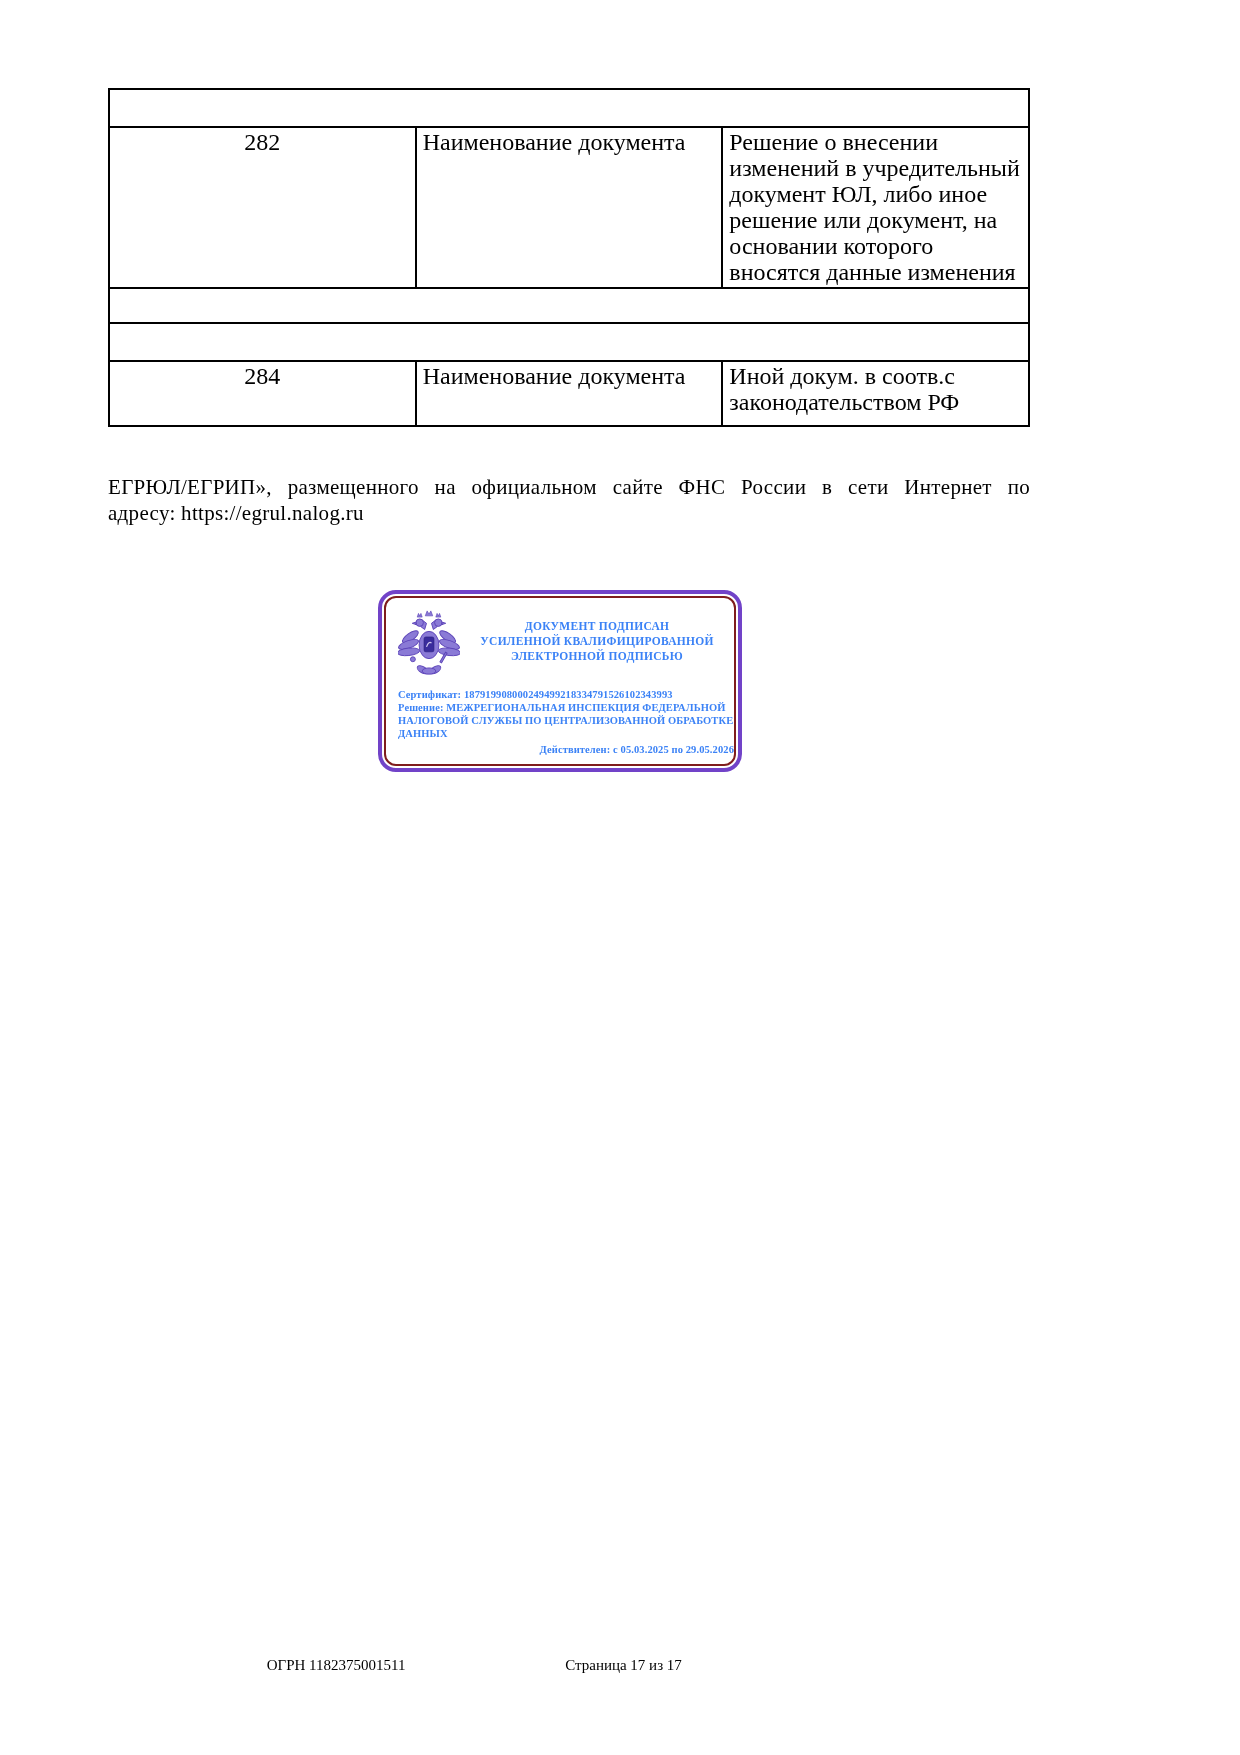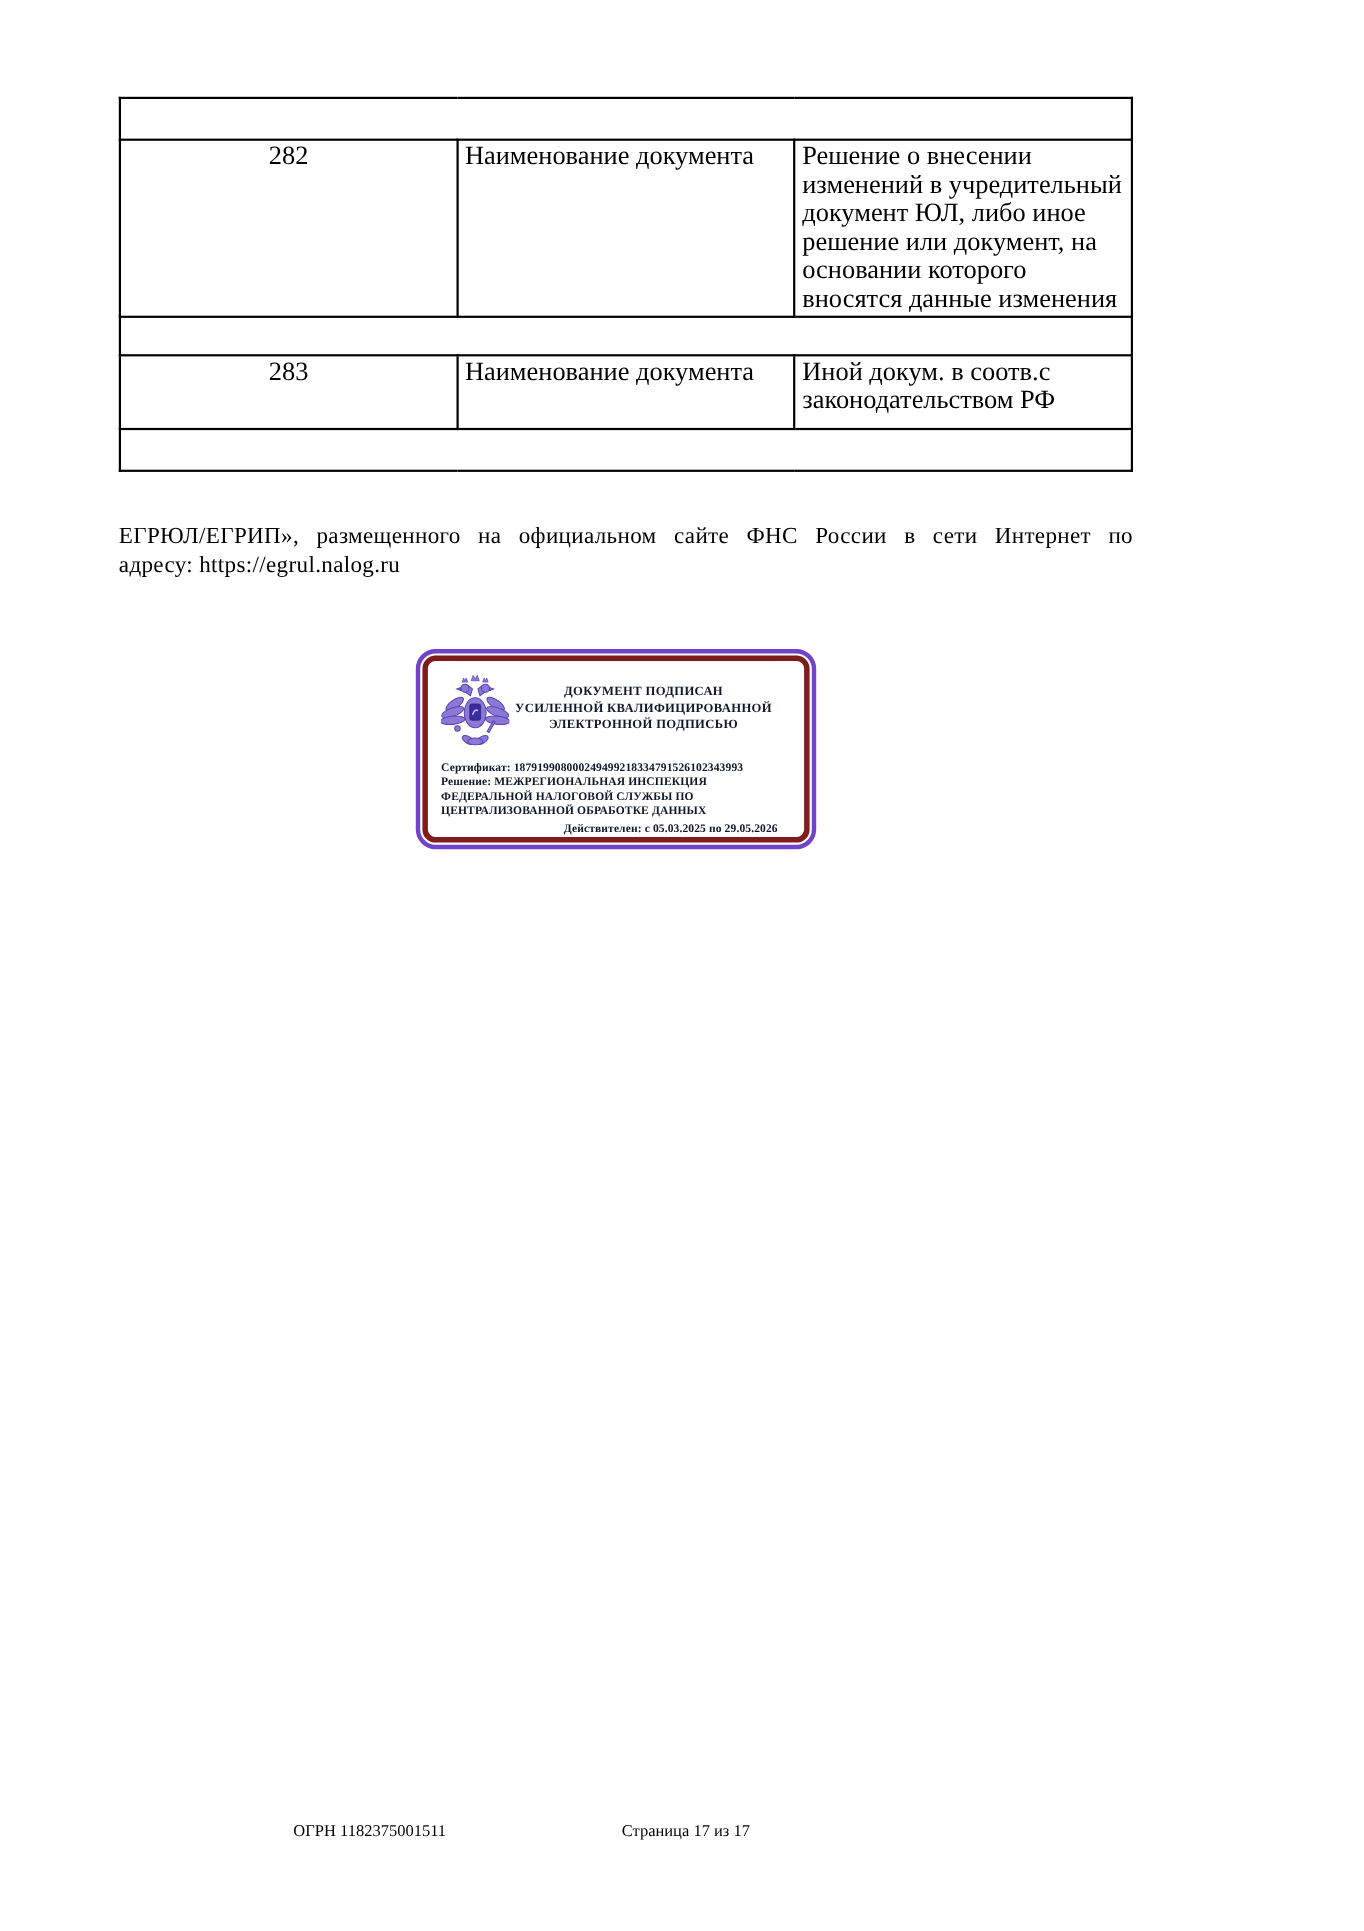--- a/index.html
+++ b/index.html
@@ -30,22 +30,22 @@
   
   .note{position:absolute;left:108px;top:474px;width:922px;
         font-size:21px;line-height:26px;letter-spacing:0.3px;}
   .note .just{text-align:justify;text-align-last:justify;}
 
   
   .stamp{position:absolute;left:378px;top:590px;width:364px;height:182px;
          box-sizing:border-box;border:4px solid #7143c8;border-radius:18px;
          padding:2px;background:#fff;}
   .stamp-inner{box-sizing:border-box;width:100%;height:100%;
-         border:5px solid #7f1d1d;border-radius:12px;
-         padding:7px 24px 6px 12px;color:#0f172a;overflow:hidden;}
+         border:2px solid #7f1d1d;border-radius:12px;
+         padding:7px 0 6px 12px;color:#3b82f6;overflow:hidden;}
   .stamp-top{display:flex;align-items:flex-start;}
   .emblem{flex:0 0 64px;margin-top:2px;}
   .stamp-title{flex:1;text-align:center;font-weight:bold;
          font-size:11.5px;line-height:15px;letter-spacing:0.3px;
          padding-top:14px;padding-right:2px;}
   .stamp-meta{font-weight:bold;font-size:10.5px;line-height:13px;
          letter-spacing:0.1px;margin-top:1px;}
   .stamp-meta .line{margin:0;}
   .stamp-meta .valid{margin-top:3px;text-align:right;}
 
@@ -67,27 +67,27 @@
       <td class="spacer" colspan="3"></td>
     </tr>
     <tr class="h109">
       <td class="col-num">282</td>
       <td class="col-label">Наименование документа</td>
       <td class="col-value">Решение о внесении изменений в учредительный документ ЮЛ, либо иное решение или документ, на основании которого вносятся данные изменения</td>
     </tr>
     <tr class="h30">
       <td class="spacer" colspan="3"></td>
     </tr>
-    <tr class="h62">
-      <td class="col-num">283</td>
+    <tr class="h33">
+      <td class="spacer" colspan="3"></td>
+    </tr>
+    <tr class="h60">
+      <td class="col-num">284</td>
       <td class="col-label">Наименование документа</td>
       <td class="col-value">Иной докум. в соотв.с законодательством РФ</td>
-    </tr>
-    <tr class="h33">
-      <td class="spacer" colspan="3"></td>
     </tr>
   </tbody>
     </table>
 </div>
 
 <div class="note">
   <div class="just">ЕГРЮЛ/ЕГРИП», размещенного на официальном сайте ФНС России в сети Интернет по</div>
   <div>адресу: https://egrul.nalog.ru</div>
 </div>
 

